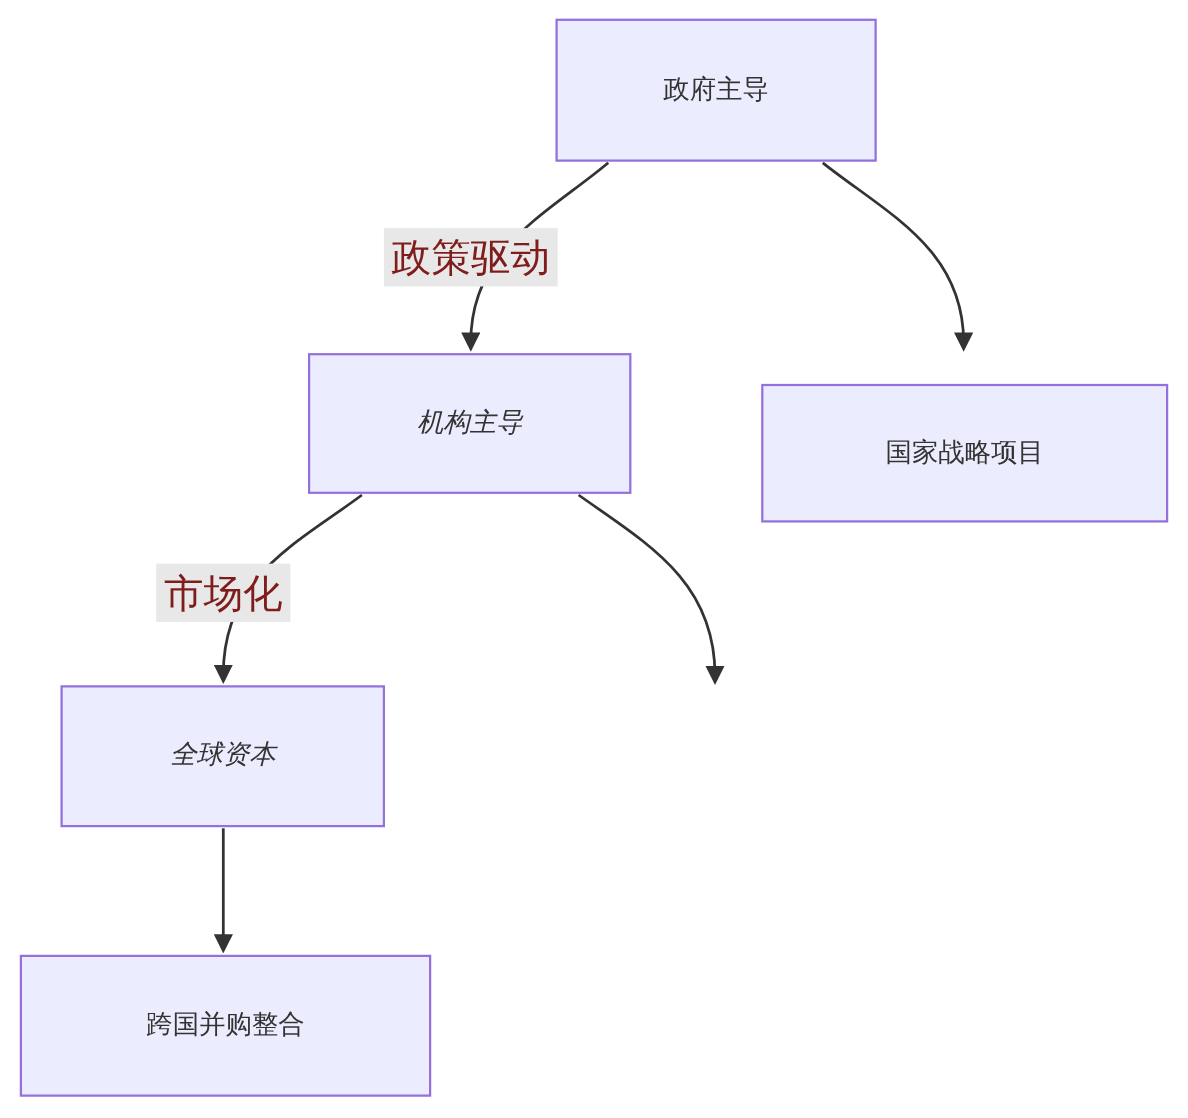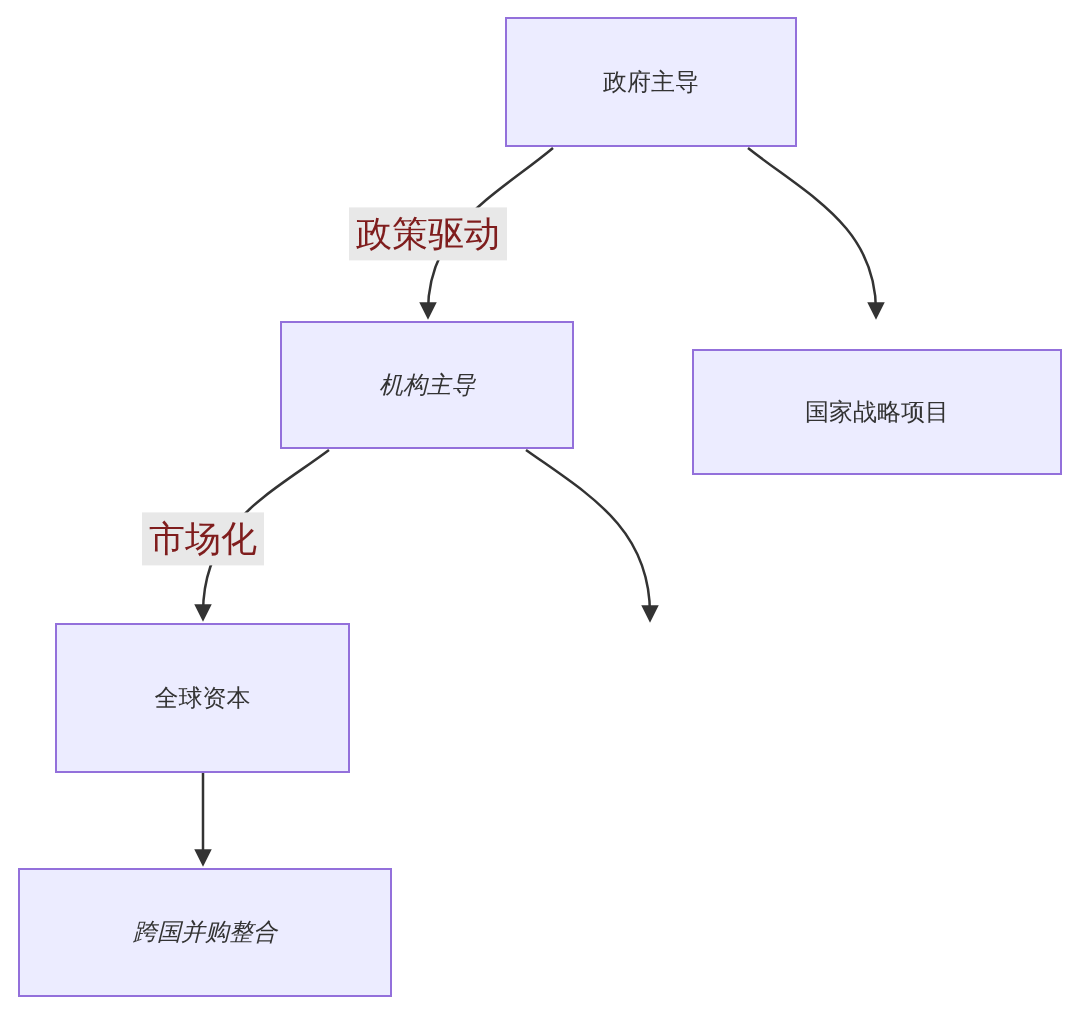--- a/index.html
+++ b/index.html
@@ -46,23 +46,23 @@
     background: #e8e8e8;
     color: #7f1d1d;
     font-size: 36px;
     line-height: 1.2;
     padding: 5px 7px;
     white-space: nowrap;
   }
   .node-govt      { left: 505px; top: 17px;  width: 292px; height: 130px; }
   .node-inst      { left: 280px; top: 321px; width: 294px; height: 128px; font-style: italic; }
   .node-national  { left: 692px; top: 321px; width: 370px; height: 126px; margin-top: 28px; }
-  .node-global    { left: 55px;  top: 623px; width: 295px; height: 150px; }
+  .node-global    { left: 55px;  top: 623px; width: 295px; height: 129px; font-style: italic; }
   .node-vc        { left: 468px; top: 624px; width: 369px; height: 128px; }
-  .node-ma        { left: 18px;  top: 868px; width: 374px; height: 129px; font-style: italic; }
+  .node-ma        { left: 18px;  top: 868px; width: 374px; height: 129px; }
   .label-policy   { left: 428px; top: 234px; }
   .label-market   { left: 203px; top: 539px; }
 </style>
 </head>
 <body>
 
 <div class="canvas">
 
   <svg class="edge-layer" width="1080" height="1016" viewBox="0 0 1080 1016" xmlns="http://www.w3.org/2000/svg">
     <defs>

